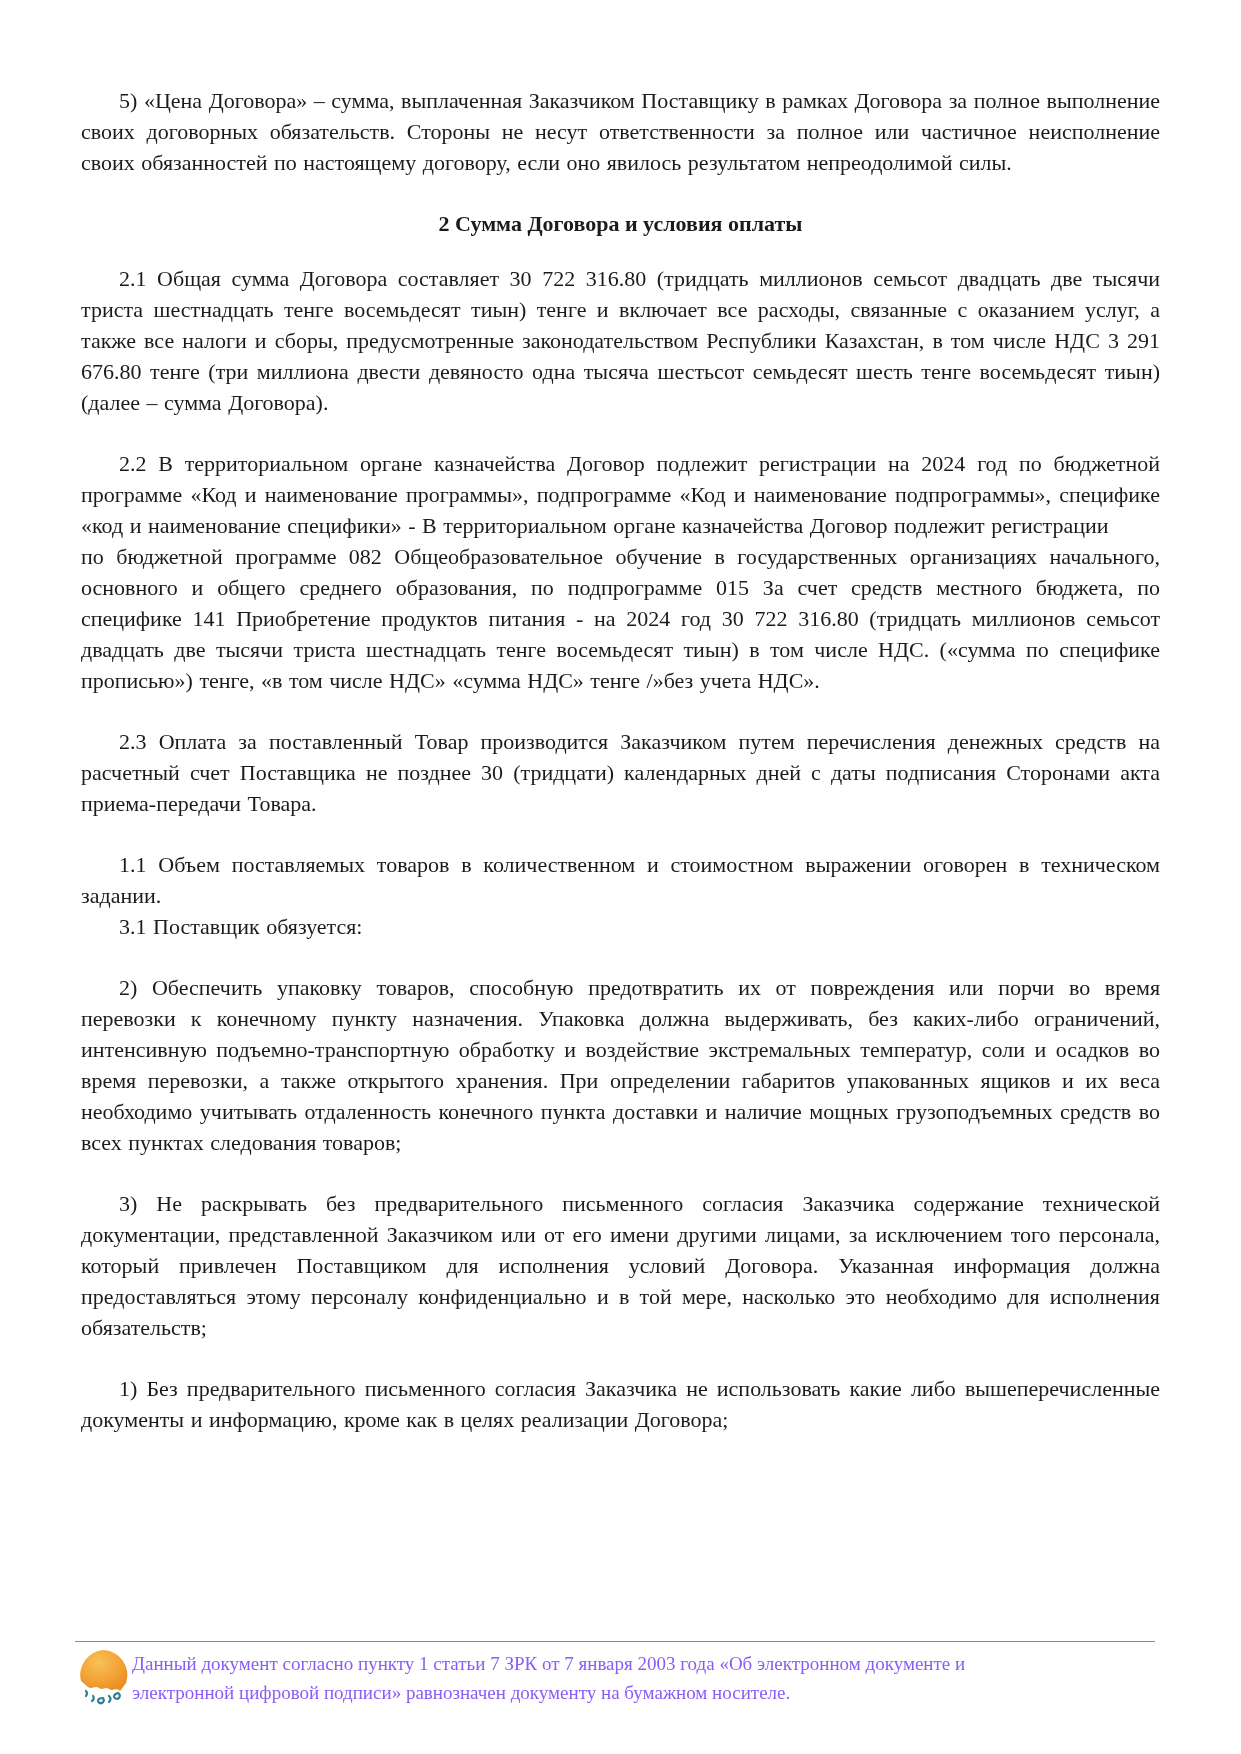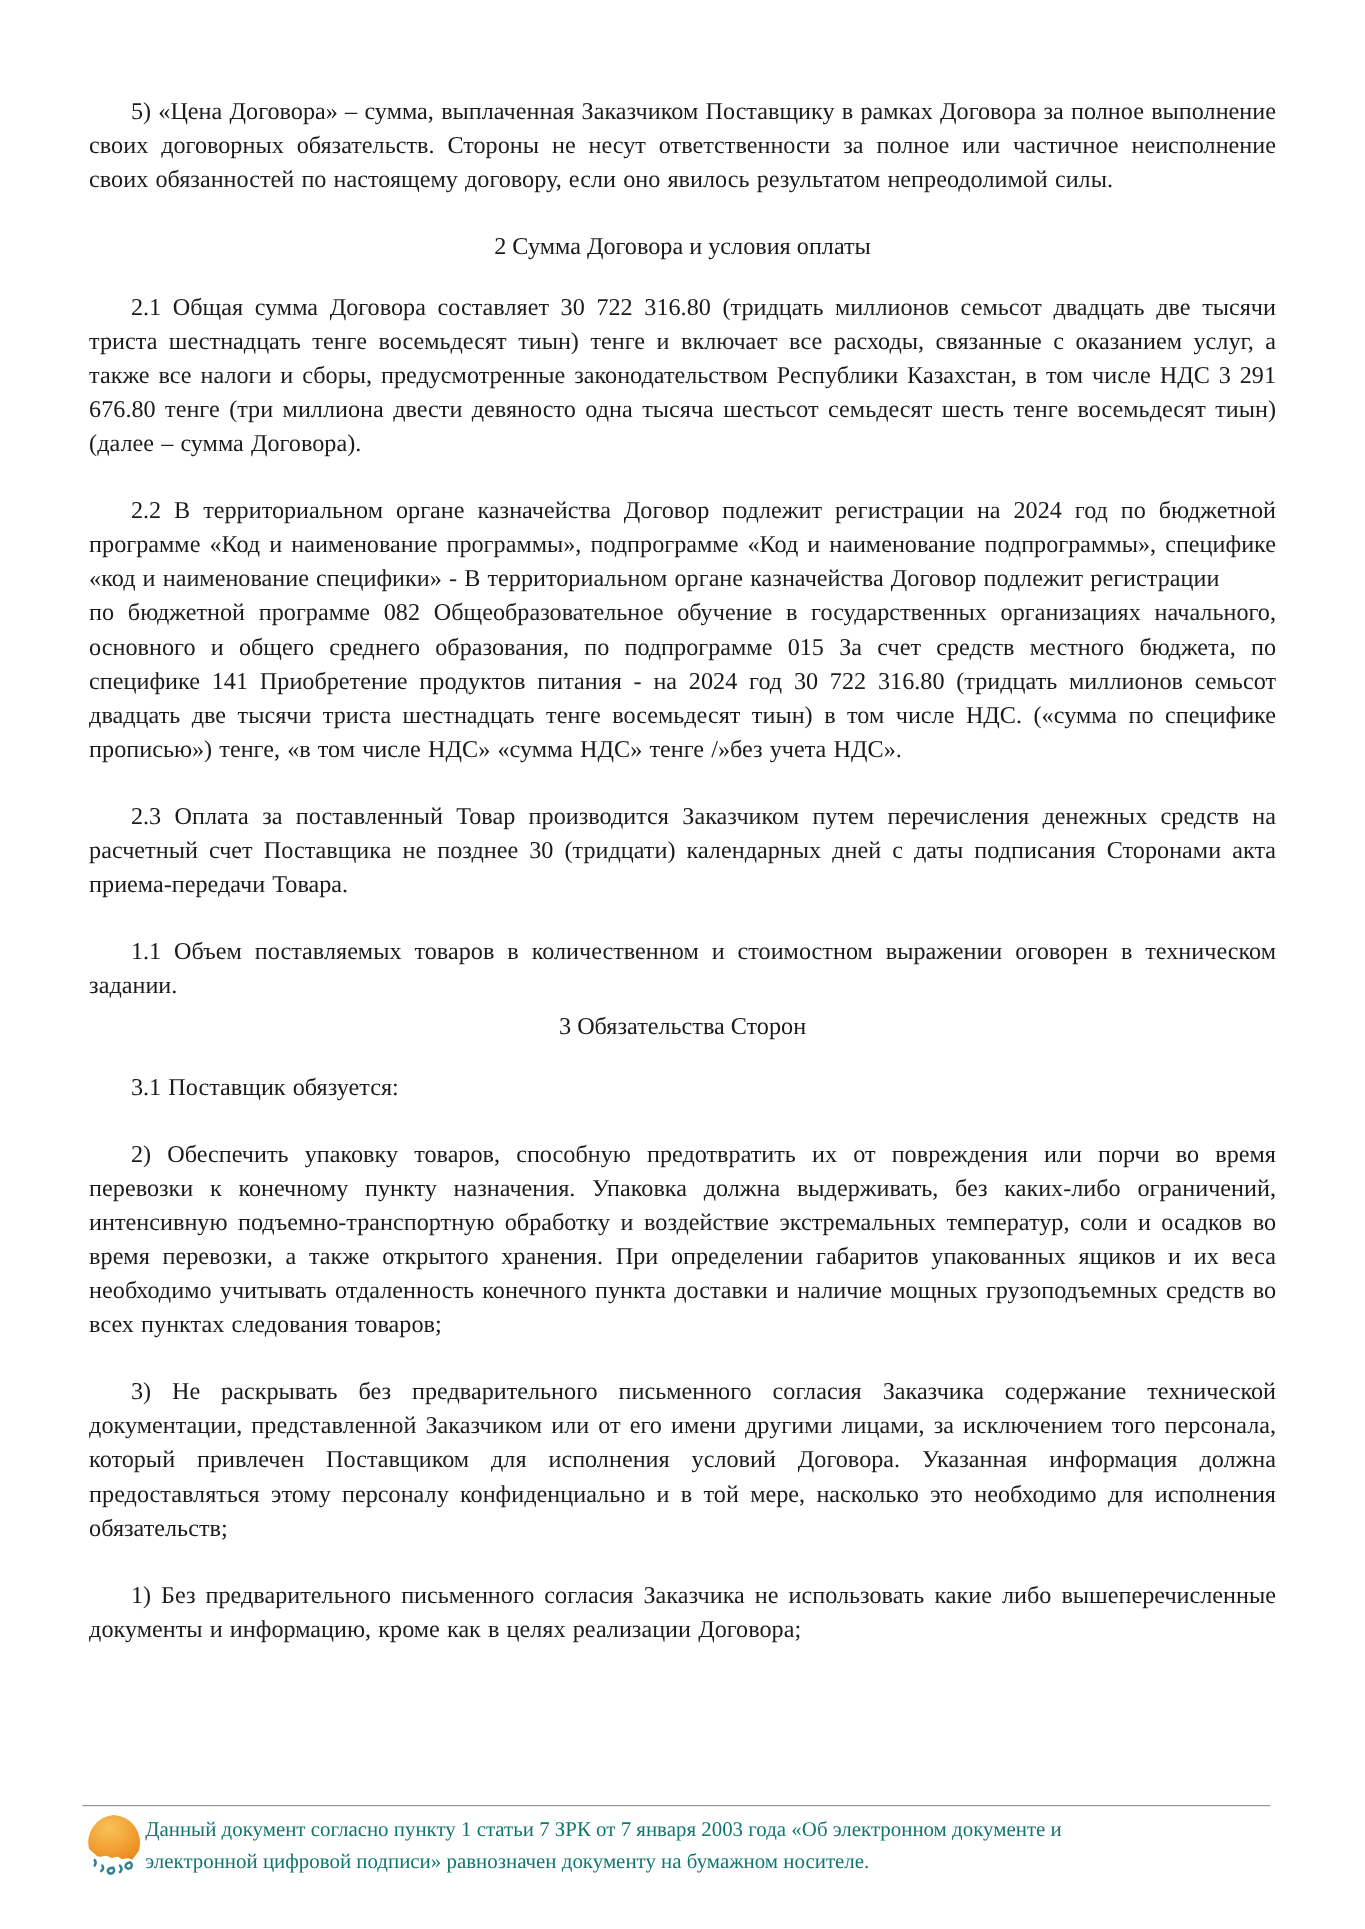--- a/index.html
+++ b/index.html
@@ -29,21 +29,21 @@
     text-indent: 38px;
     margin: 0 0 30px 0;
     word-spacing: 1px;
   }
   .para.no-bottom {
     margin-bottom: 0;
   }
   .heading {
     font-size: 22px;
     line-height: 31px;
-    font-weight: normal;
+    font-weight: bold;
     text-align: center;
     margin: 0 0 24px 0;
   }
   .heading.h3 {
     margin-top: 6px;
   }
   .bold { font-weight: normal; }
   .footer {
     position: absolute;
     left: 75px;
@@ -60,42 +60,41 @@
     left: 1px;
     top: 7px;
     width: 54px;
     height: 56px;
   }
   .footer-note {
     font-size: 19px;
     line-height: 29px;
     max-width: 910px;
     text-align: left;
-    color: #0f766e;
+    color: #8b5cf6;
   }
 </style>
 </head>
 <body>
 
 <div class="page">
   <div class="content">
 
     <p class="para">5) «Цена Договора» – сумма, выплаченная Заказчиком Поставщику в рамках Договора за полное выполнение своих договорных обязательств. Стороны не несут ответственности за полное или частичное неисполнение своих обязанностей по настоящему договору, если оно явилось результатом непреодолимой силы.</p>
 
     <div class="heading">2 Сумма Договора и условия оплаты</div>
 
     <p class="para">2.1 Общая сумма Договора составляет 30 722 316.80 (тридцать миллионов семьсот двадцать две тысячи триста шестнадцать тенге восемьдесят тиын) тенге и включает все расходы, связанные с оказанием услуг, а также все налоги и сборы, предусмотренные законодательством Республики Казахстан, в том числе НДС 3 291 676.80 тенге (три миллиона двести девяносто одна тысяча шестьсот семьдесят шесть тенге восемьдесят тиын) (далее – сумма Договора).</p>
 
     <p class="para"><span>2.2 В территориальном органе казначейства Договор подлежит регистрации на 2024 год по бюджетной программе «Код и наименование программы», подпрограмме «Код и наименование подпрограммы», специфике «код и наименование специфики» - В территориальном органе казначейства Договор подлежит регистрации</span><br><span>по бюджетной программе </span><span class="bold">082</span><span> Общеобразовательное обучение в государственных организациях начального, основного и общего среднего образования, по подпрограмме </span><span class="bold">015</span><span> За счет средств местного бюджета, по специфике </span><span class="bold">141</span><span> Приобретение продуктов питания - на 2024 год 30 722 316.80 (тридцать миллионов семьсот двадцать две тысячи триста шестнадцать тенге восемьдесят тиын) в том числе НДС. («сумма по специфике прописью») тенге, «в том числе НДС» «сумма НДС» тенге /»без учета НДС».</span></p>
 
     <p class="para">2.3 Оплата за поставленный Товар производится Заказчиком путем перечисления денежных средств на расчетный счет Поставщика не позднее 30 (тридцати) календарных дней с даты подписания Сторонами акта приема-передачи Товара.</p>
 
     <p class="para no-bottom">1.1 Объем поставляемых товаров в количественном и стоимостном выражении оговорен в техническом задании.</p>
 
-    <div class="heading h3">3 Обязательства Сторон</div>
 
     <p class="para">3.1 Поставщик обязуется:</p>
 
 
     <p class="para">2) Обеспечить упаковку товаров, способную предотвратить их от повреждения или порчи во время перевозки к конечному пункту назначения. Упаковка должна выдерживать, без каких-либо ограничений, интенсивную подъемно-транспортную обработку и воздействие экстремальных температур, соли и осадков во время перевозки, а также открытого хранения. При определении габаритов упакованных ящиков и их веса необходимо учитывать отдаленность конечного пункта доставки и наличие мощных грузоподъемных средств во всех пунктах следования товаров;</p>
 
     <p class="para">3) Не раскрывать без предварительного письменного согласия Заказчика содержание технической документации, представленной Заказчиком или от его имени другими лицами, за исключением того персонала, который привлечен Поставщиком для исполнения условий Договора. Указанная информация должна предоставляться этому персоналу конфиденциально и в той мере, насколько это необходимо для исполнения обязательств;</p>
 
     <p class="para">1) Без предварительного письменного согласия Заказчика не использовать какие либо вышеперечисленные документы и информацию, кроме как в целях реализации Договора;</p>
 

